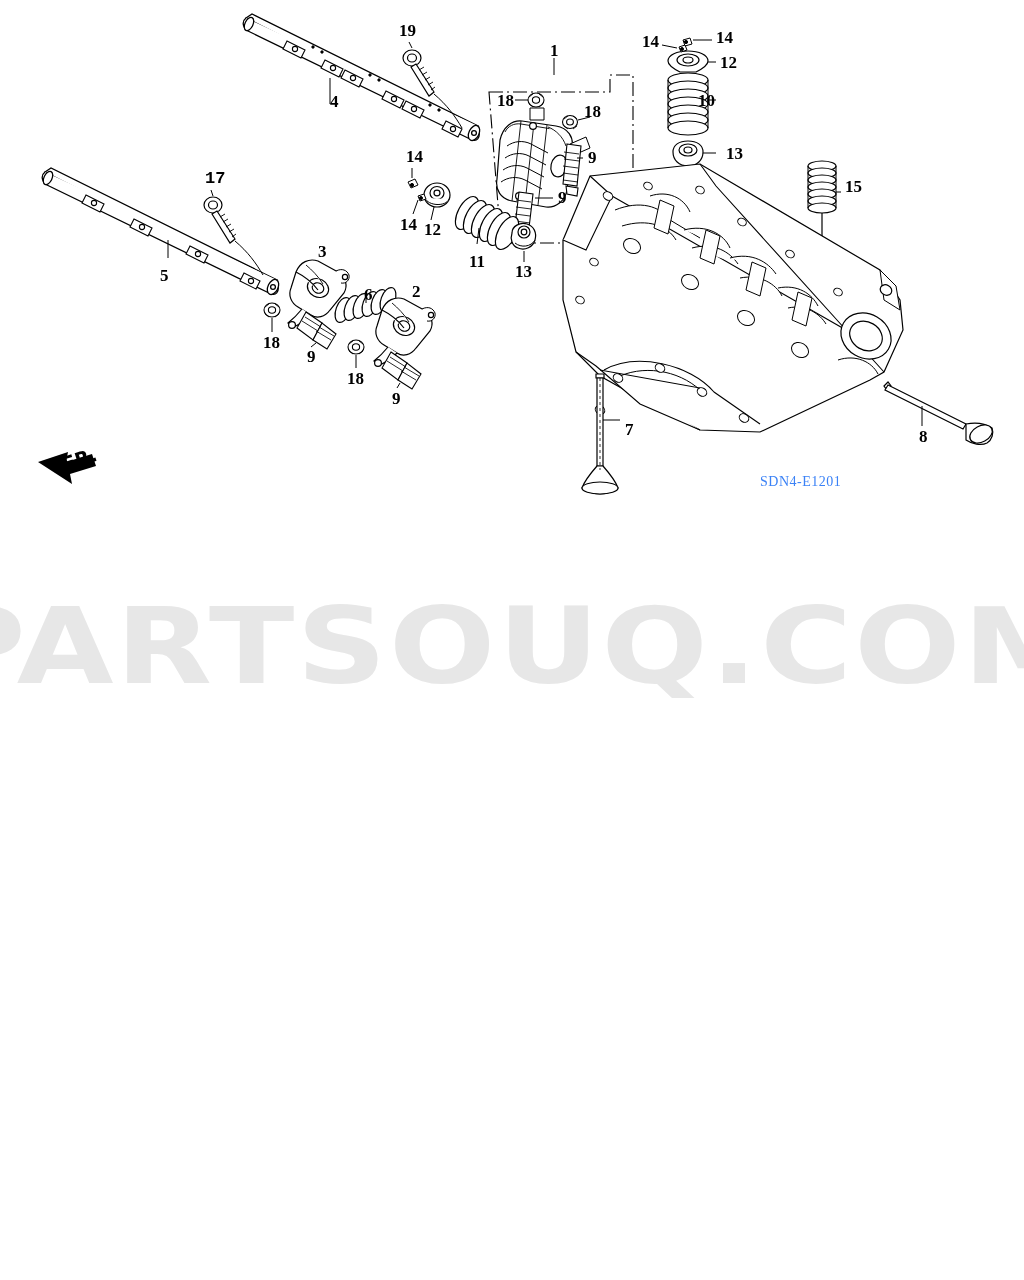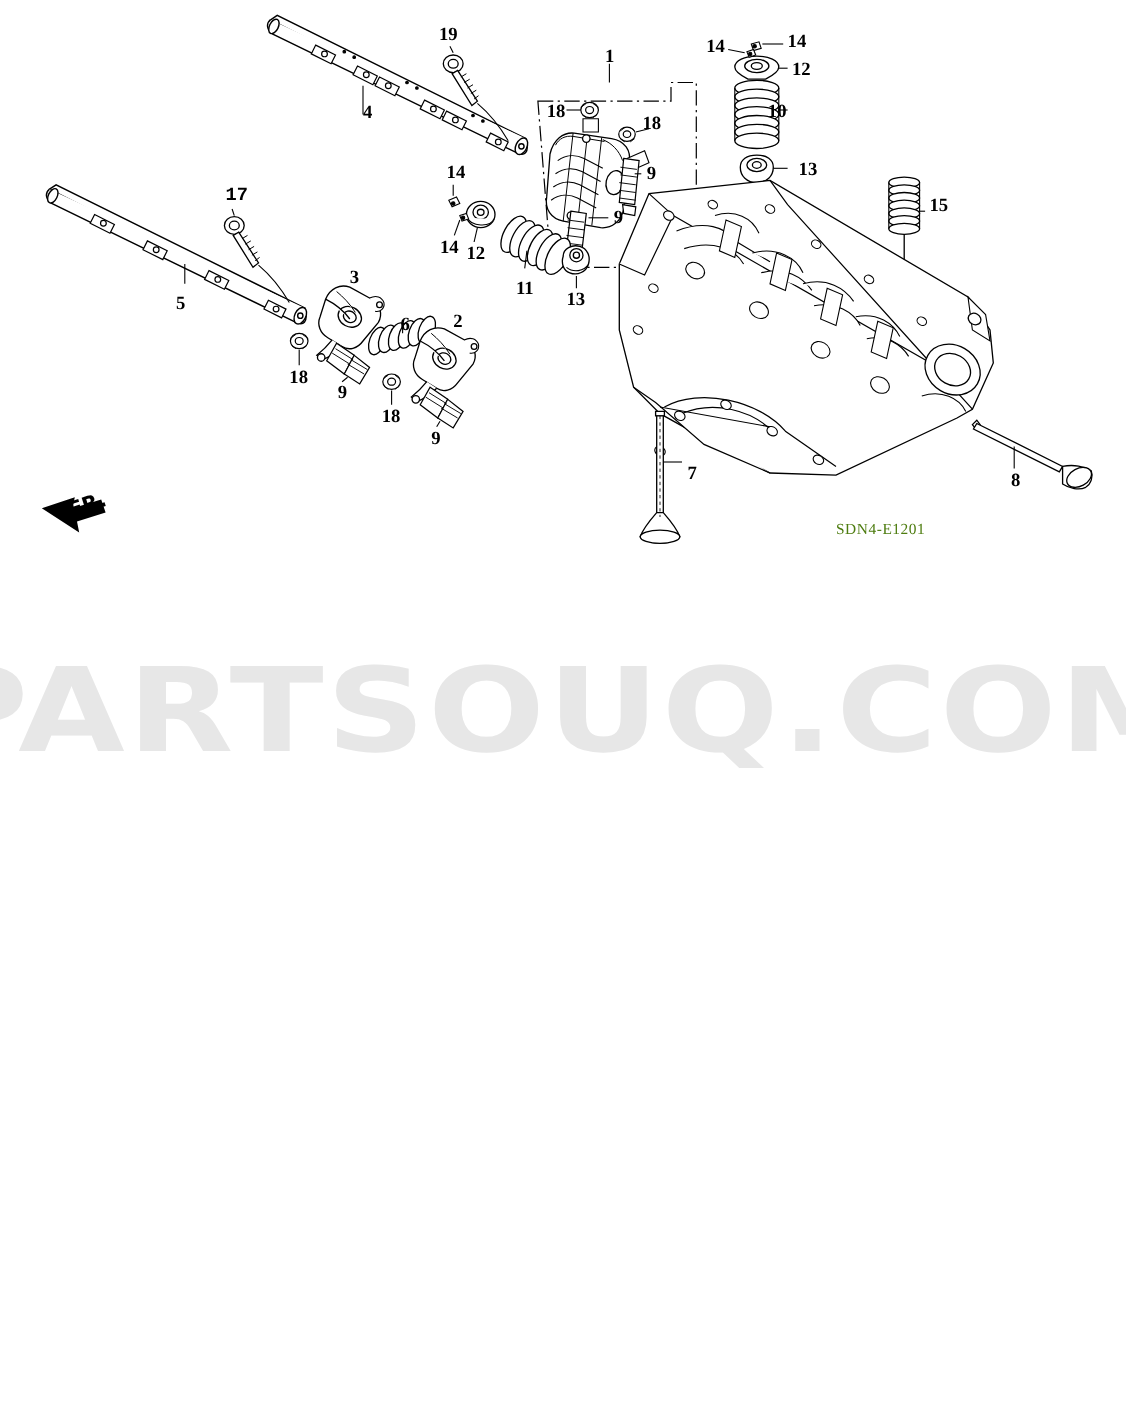--- a/index.html
+++ b/index.html
@@ -3,21 +3,21 @@
 <meta charset="utf-8">
 <style>
   html,body{margin:0;padding:0;background:#fff;}
   body{width:1024px;height:1280px;position:relative;overflow:hidden;
        font-family:"Liberation Serif",serif;}
   #stage{position:absolute;left:0;top:0;width:1024px;height:1280px;}
   #diagram{position:absolute;left:0;top:0;width:1024px;height:520px;}
   .lbl{position:absolute;font-family:"Liberation Serif",serif;font-weight:bold;
        font-size:17px;color:#000;line-height:1;white-space:nowrap;}
   .code{position:absolute;font-family:"Liberation Serif",serif;font-size:14px;
-        letter-spacing:.5px;color:#4d7c0f;white-space:nowrap;}
+        letter-spacing:.5px;color:#3b82f6;white-space:nowrap;}
   .wm{position:absolute;left:0;top:586px;width:1024px;height:120px;
       display:flex;align-items:center;justify-content:center;
       font-family:"DejaVu Sans",sans-serif;font-weight:bold;font-size:106px;
       color:#e7e7e7;letter-spacing:2px;transform:scaleX(1.18);
       transform-origin:center center;user-select:none;}
   svg{display:block;}
   .ln{stroke:#000;fill:none;}
 </style>
 </head>
 <body>

